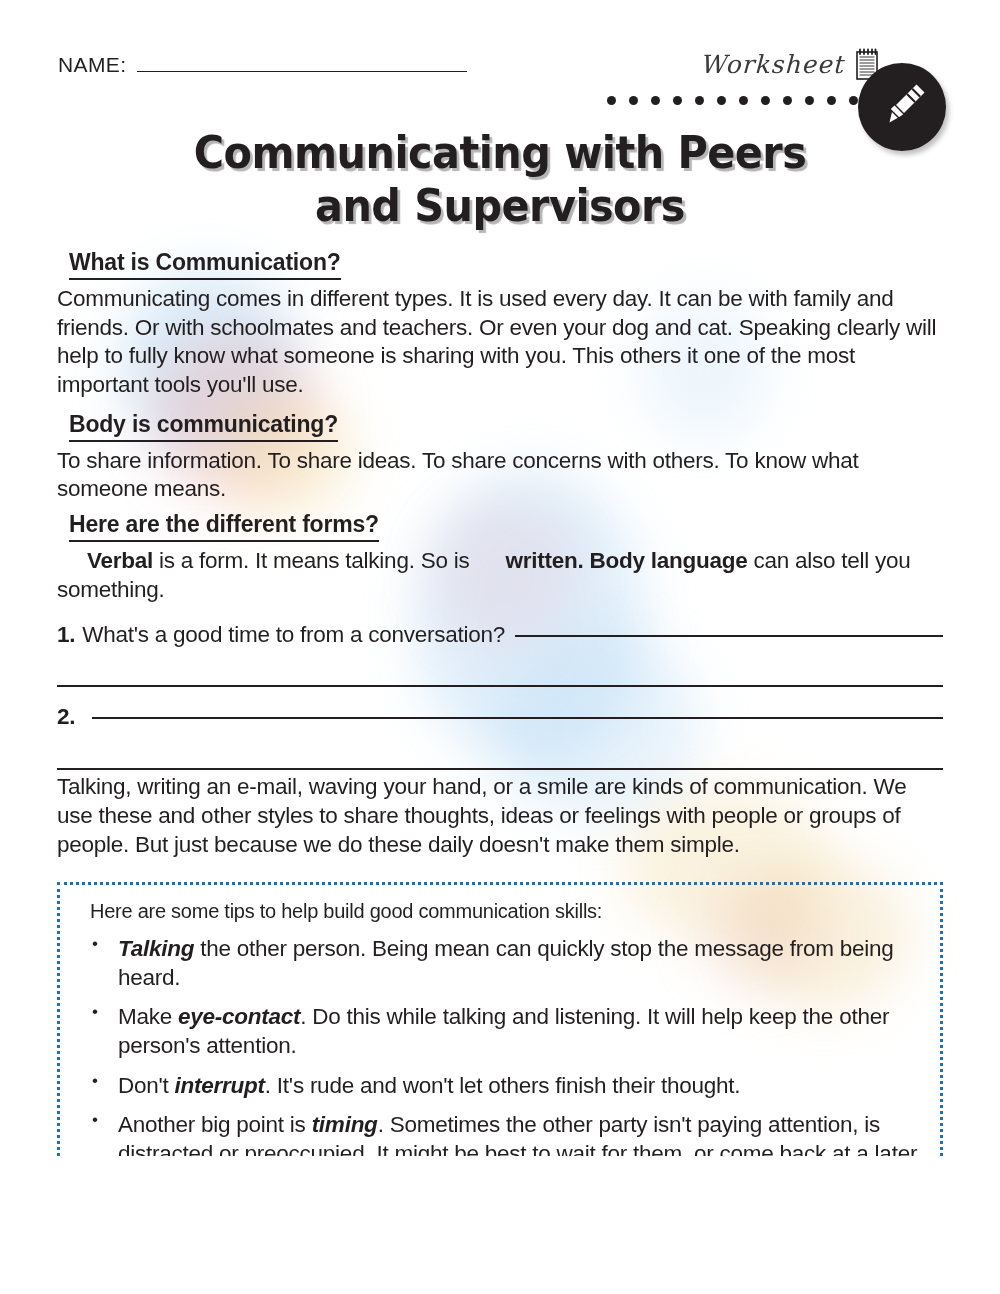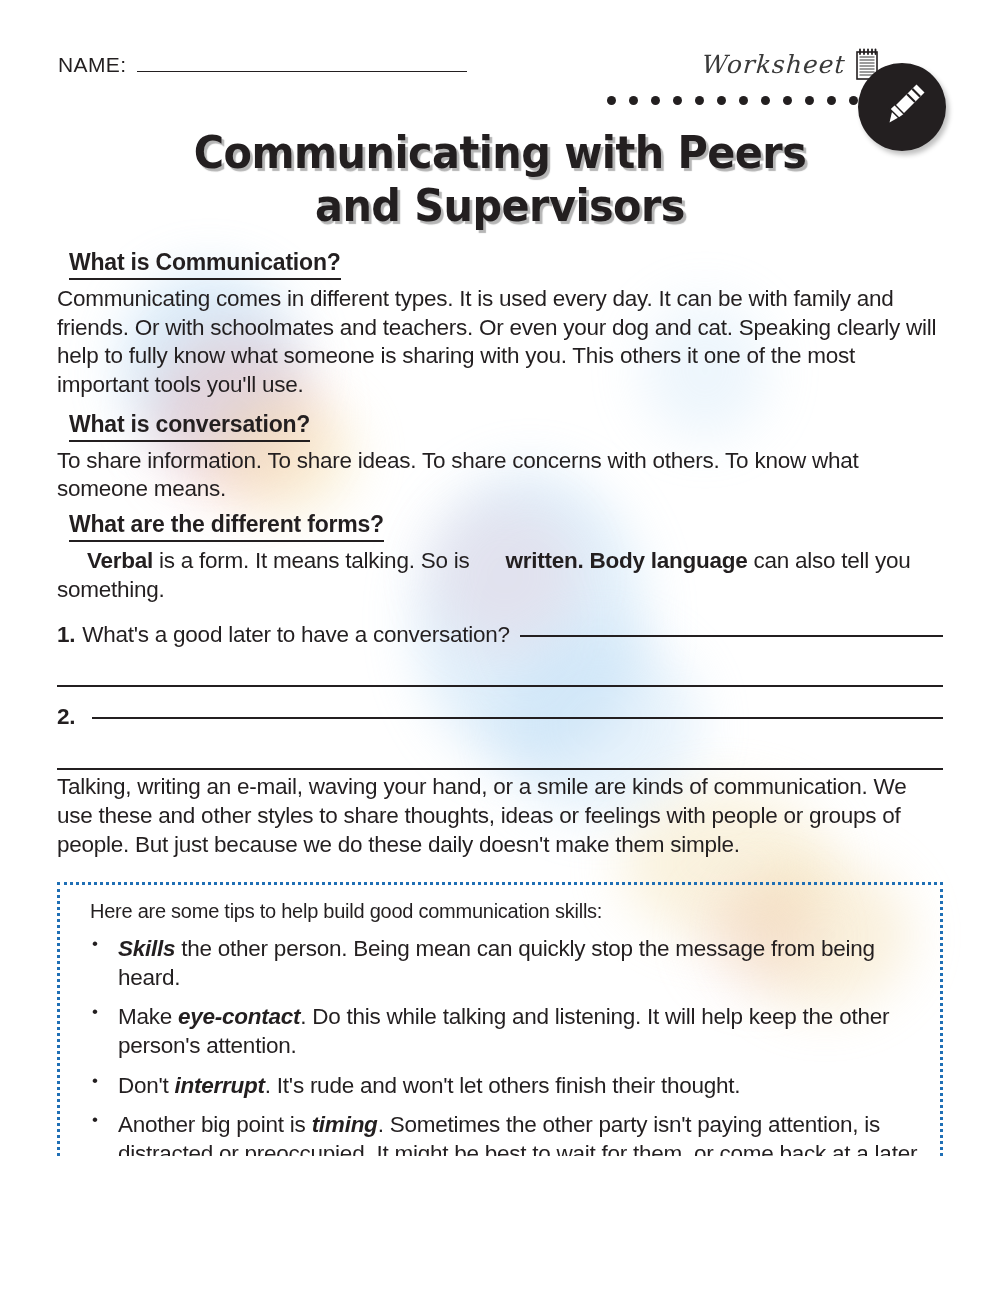--- a/index.html
+++ b/index.html
@@ -341,45 +341,45 @@
   <div class="title">
     <div>Communicating with Peers</div>
     <div>and Supervisors</div>
   </div>
 
   <div class="content">
 
     <h2 class="sect">What is Communication?</h2>
     <p class="body">Communicating comes in different types. It is used every day. It can be with family and friends. Or with schoolmates and teachers. Or even your dog and cat. Speaking clearly will help to fully know what someone is sharing with you. This others it one of the most important tools you'll use.</p>
 
-    <h2 class="sect">What is conversation?</h2>
+    <h2 class="sect">Body is communicating?</h2>
     <p class="body tight">To share information. To share ideas. To share concerns with others. To know what someone means.</p>
 
-    <h2 class="sect">What are the different forms?</h2>
+    <h2 class="sect">Here are the different forms?</h2>
     <p class="body tight"><b>Verbal</b><span> is a form. It means talking. So is </span><b>written. Body language</b><span> can also tell you something.</span></p>
 
     <div class="q">
       <span class="num">1.</span>
-      <span class="qtext">What's a good later to have a conversation?</span>
+      <span class="qtext">What's a good time to from a conversation?</span>
       <span class="inline-rule"></span>
     </div>
     <div class="answer-rule"></div>
 
     <div class="q">
       <span class="num">2.</span>
       <span class="inline-rule"></span>
     </div>
     <div class="answer-rule"></div>
 
     <p class="body" style="">Talking, writing an e-mail, waving your hand, or a smile are kinds of communication. We use these and other styles to share thoughts, ideas or feelings with people or groups of people. But just because we do these daily doesn't make them simple.</p>
 
     <div class="tips">
       <p class="tips-intro">Here are some tips to help build good communication skills:</p>
       <ul class="tip-list">
-        <li><span></span><span class="kw">Skills</span><span> the other person. Being mean can quickly stop the message from being heard.</span></li>
+        <li><span></span><span class="kw">Talking</span><span> the other person. Being mean can quickly stop the message from being heard.</span></li>
         <li><span>Make </span><span class="kw">eye-contact</span><span>. Do this while talking and listening. It will help keep the other person's attention.</span></li>
         <li><span>Don't </span><span class="kw">interrupt</span><span>. It's rude and won't let others finish their thought.</span></li>
         <li><span>Another big point is </span><span class="kw">timing</span><span>. Sometimes the other party isn't paying attention, is distracted or preoccupied. It might be best to wait for them, or come back at a later time.</span></li>
       </ul>
     </div>
   </div>
 
   <div class="footer">
     <div class="copyright">
       <span>©</span>

